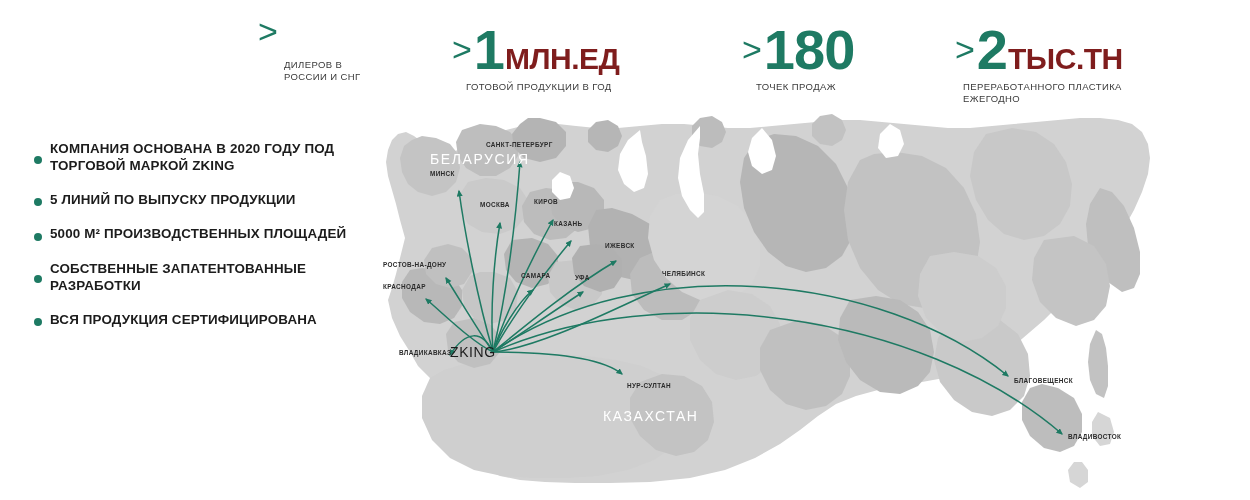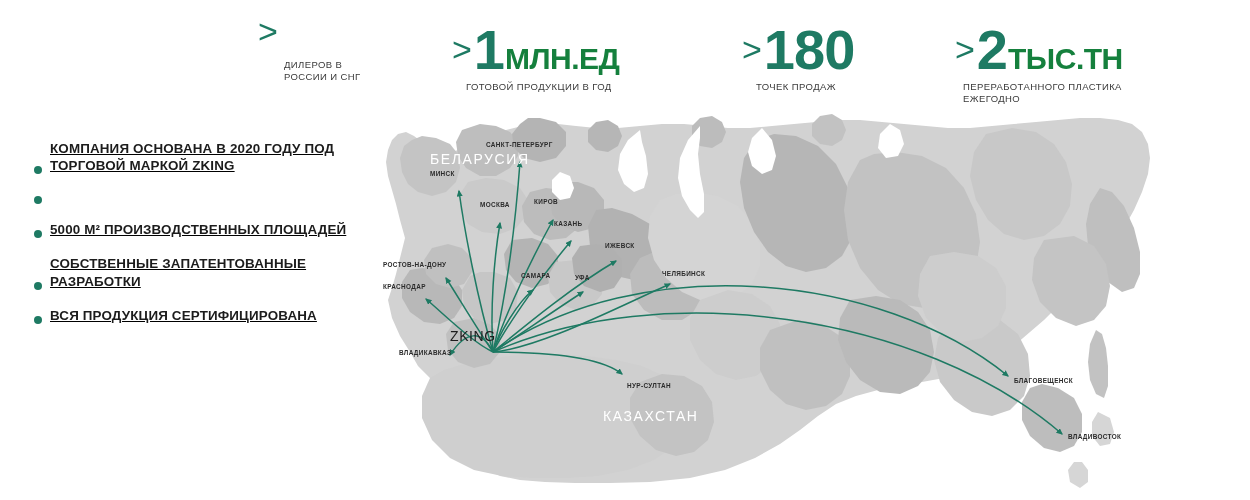--- a/index.html
+++ b/index.html
@@ -27,43 +27,42 @@
   .stat-gt {
     font-size: 34px; font-weight: 400; line-height: 1;
     color: #1e7a63; margin-right: 2px; position: relative; top: -8px;
   }
   .stat-num {
     font-size: 56px; font-weight: bold; line-height: 1;
     letter-spacing: -1px; color: #1e7a63;
   }
   .stat-unit {
     font-size: 30px; font-weight: bold; line-height: 1;
-    color: #15803d; letter-spacing: -0.5px; margin-left: 1px;
+    color: #7f1d1d; letter-spacing: -0.5px; margin-left: 1px;
   }
   .stat-caption {
     font-size: 9.5px; font-weight: normal; color: #3a3a3a;
     letter-spacing: 0.4px; line-height: 1.25; margin-top: 3px;
     text-transform: uppercase;
   }
 
   #stat-0 { left: 258px; top: 22px; }
   #stat-0 .stat-caption { margin-left: 26px; }
   #stat-1 { left: 452px; top: 22px; }
   #stat-1 .stat-caption { margin-left: 14px; }
   #stat-2 { left: 742px; top: 22px; }
   #stat-2 .stat-caption { margin-left: 14px; }
   #stat-3 { left: 955px; top: 22px; }
   #stat-3 .stat-caption { margin-left: 8px; }
 
   
   #bullets { position: absolute; left: 34px; top: 140px; width: 350px; }
   .bullet {
-    display: flex; align-items: flex-end;
+    display: flex; align-items: center;
     margin-bottom: 17px;
-    text-decoration: underline;
   }
   .bullet-dot {
     flex: 0 0 auto; width: 8px; height: 8px; border-radius: 50%;
     background: #1e7a63; margin-top: 5px; margin-right: 8px;
   }
   .bullet-text {
     font-size: 13.4px; font-weight: bold; color: #1c1c1c;
     letter-spacing: 0.15px; line-height: 1.28; text-transform: uppercase;
   }
 
@@ -232,21 +231,21 @@
       <div class="city-label" style="left:627px;top:382px;">НУР-СУЛТАН</div>
       <div class="city-label" style="left:1014px;top:377px;">БЛАГОВЕЩЕНСК</div>
       <div class="city-label" style="left:1068px;top:433px;">ВЛАДИВОСТОК</div>
     </div>
 
     <div>
       <div class="region-label" style="left:430px;top:151px;">БЕЛАРУСИЯ</div>
       <div class="region-label" style="left:603px;top:408px;">КАЗАХСТАН</div>
     </div>
 
-    <div class="hub-label" style="left:450px;top:328px;">ZKING</div>
+    <div class="hub-label" style="left:450px;top:344px;">ZKING</div>
   </div>
 
   <div class="stats-row">
 
     <div class="stat" id="stat-0">
       <div class="stat-main">
         <span class="stat-gt">&gt;</span>
       </div>
       <div class="stat-caption">ДИЛЕРОВ В<br>РОССИИ И СНГ</div>
     </div>
@@ -278,20 +277,21 @@
     </div>
   </div>
 
   <div id="bullets">
     <div class="bullet">
       <span class="bullet-dot"></span>
       <span class="bullet-text">КОМПАНИЯ ОСНОВАНА В 2020 ГОДУ ПОД ТОРГОВОЙ МАРКОЙ ZKING</span>
     </div>
     <div class="bullet">
       <span class="bullet-dot"></span>
+      <span class="bullet-text">5 ЛИНИЙ ПО ВЫПУСКУ ПРОДУКЦИИ</span>
     </div>
     <div class="bullet">
       <span class="bullet-dot"></span>
       <span class="bullet-text">5000 м² ПРОИЗВОДСТВЕННЫХ ПЛОЩАДЕЙ</span>
     </div>
     <div class="bullet">
       <span class="bullet-dot"></span>
       <span class="bullet-text">СОБСТВЕННЫЕ ЗАПАТЕНТОВАННЫЕ РАЗРАБОТКИ</span>
     </div>
     <div class="bullet">

